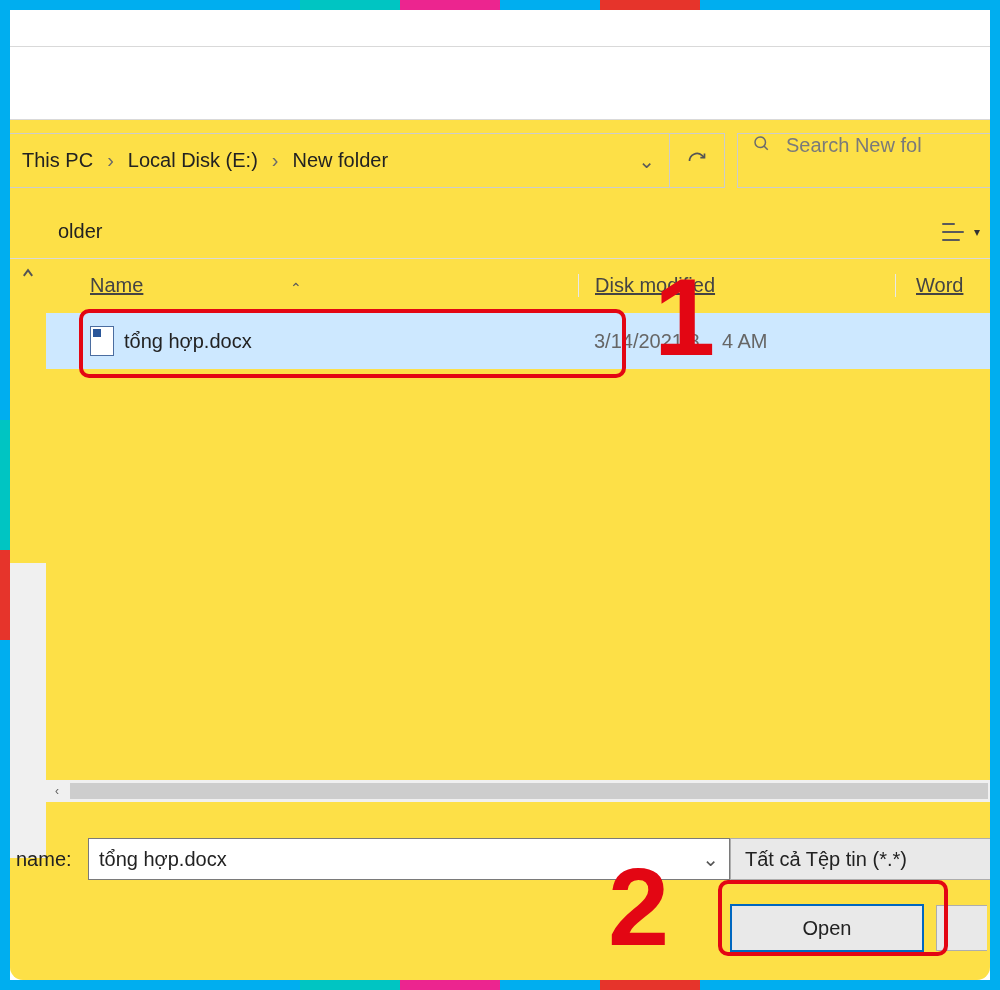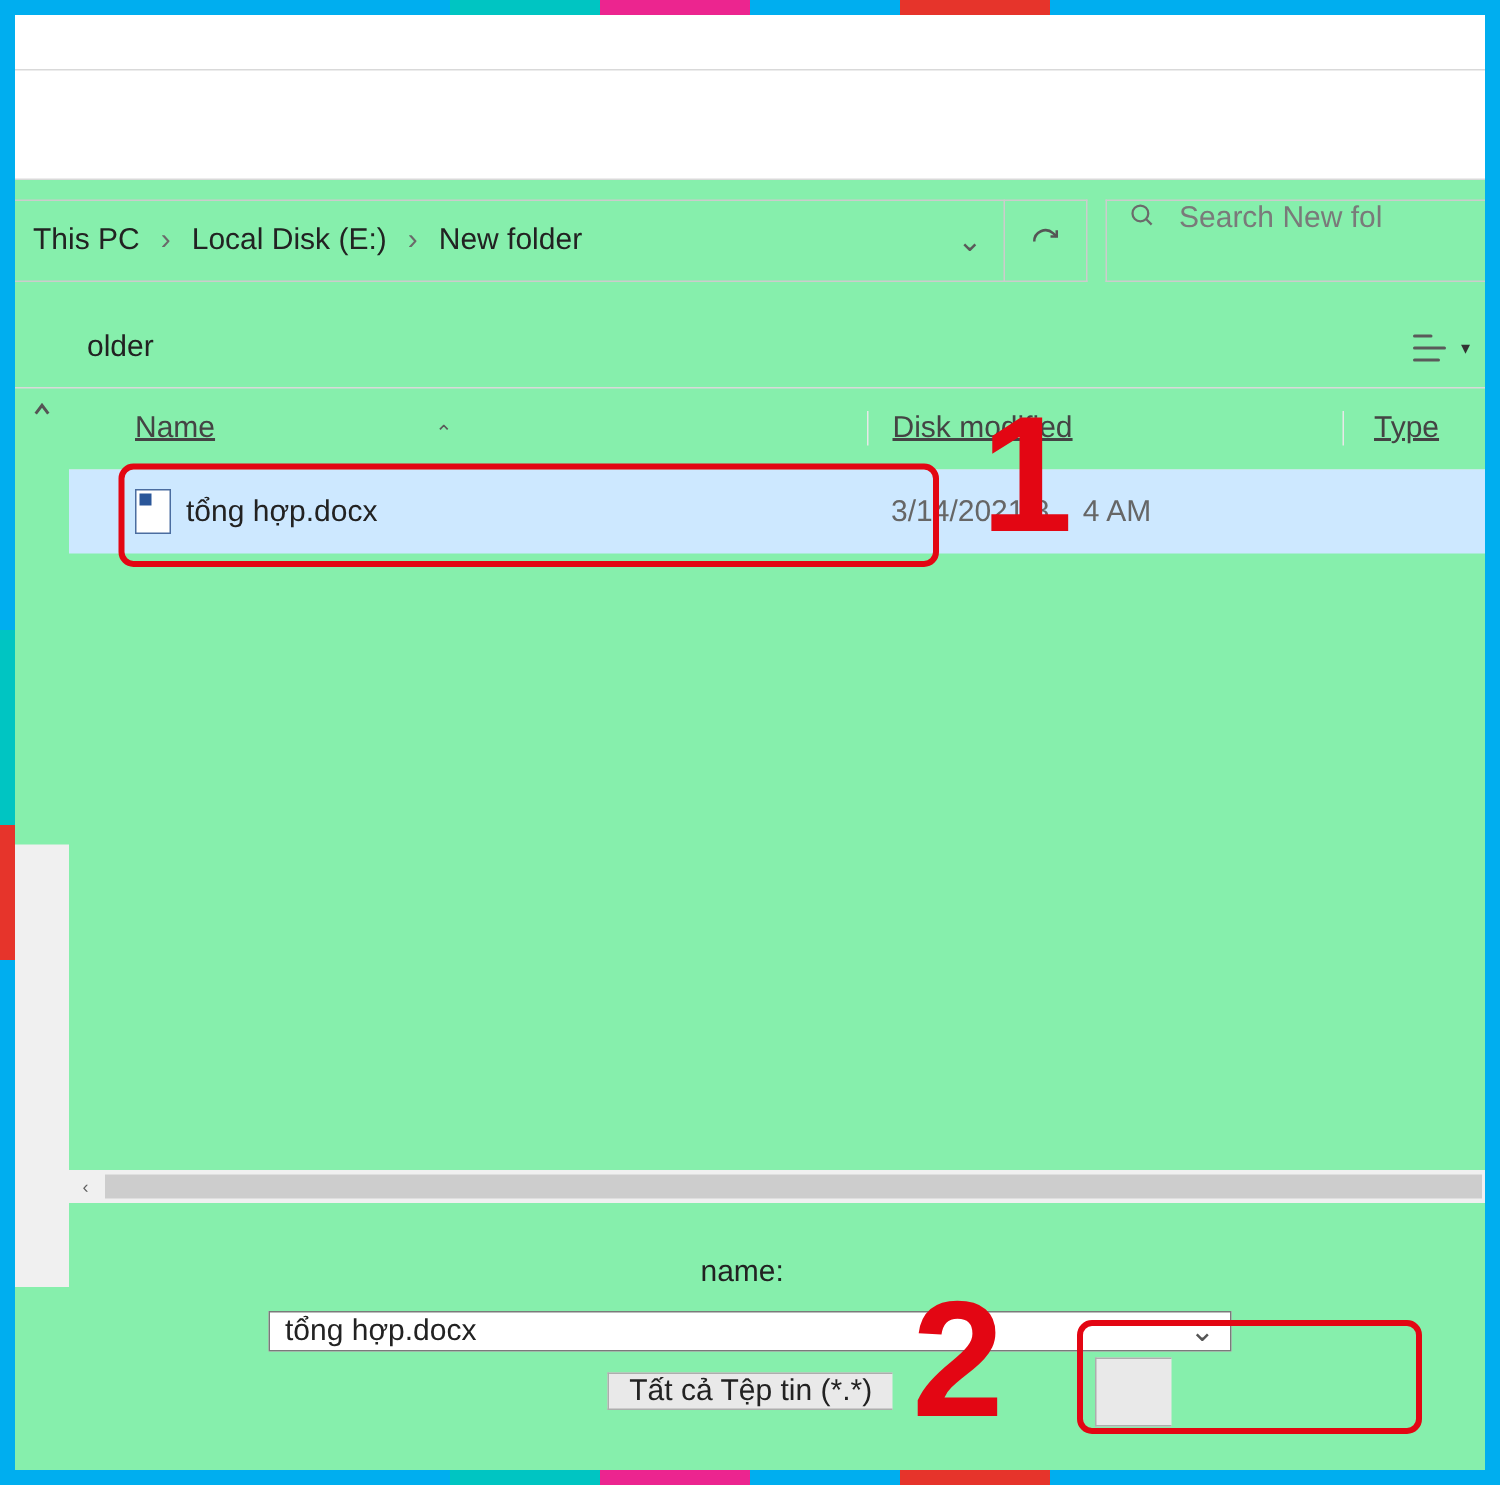--- a/index.html
+++ b/index.html
@@ -13,21 +13,21 @@
 .accent-top.d{left:600px;width:100px;background:#e6342b;}
 .accent-left{position:absolute;left:0;width:10px;}
 .accent-left.a{top:420px;height:130px;background:#00c5c2;}
 .accent-left.b{top:550px;height:90px;background:#e6342b;}
 .accent-bot{position:absolute;bottom:0;height:10px;}
 .accent-bot.a{left:300px;width:100px;background:#00c5c2;}
 .accent-bot.b{left:400px;width:100px;background:#ec258f;}
 .accent-bot.c{left:500px;width:100px;background:#00aeef;}
 .accent-bot.d{left:600px;width:100px;background:#e6342b;}
 
-.inner{position:absolute;left:10px;top:10px;right:10px;bottom:10px;background:#86efac;}
+.inner{position:absolute;left:10px;top:10px;right:10px;bottom:10px;background:#fde047;border-radius:13px;}
 
 .topbar{position:absolute;left:0;right:0;top:0;height:110px;background:#fff;}
 .topbar .hr1{position:absolute;left:0;right:0;top:36px;border-top:1px solid #d9d9d9;}
 .topbar .hr2{position:absolute;left:0;right:0;bottom:0;border-top:1px solid #d9d9d9;}
 
 .addrwrap{position:absolute;left:0;top:123px;right:0;height:55px;display:flex;align-items:center;}
 .breadcrumbs{position:relative;left:0;width:660px;height:55px;border:1px solid #cccccc;border-left:none;display:flex;align-items:center;padding-left:12px;font-size:20px;gap:14px;box-sizing:border-box;}
 .bc-label{cursor:default;}
 .bc-sep{color:#6a6a6a;}
 .bc-caret{margin-left:auto;margin-right:14px;color:#5a5a5a;}
@@ -66,21 +66,21 @@
 
 .marker{position:absolute;font-family:Tahoma,sans-serif;font-weight:900;color:#e30613;pointer-events:none;}
 
 .hscroll{position:absolute;left:36px;right:0;top:770px;height:22px;background:#f0f0f0;display:flex;align-items:center;}
 .hscroll .ar{width:22px;height:22px;display:flex;align-items:center;justify-content:center;color:#606060;font-size:12px;}
 .hscroll .thumb{height:16px;background:#cdcdcd;flex:1;margin:0 2px;}
 
 .gray-bottom-side{position:absolute;left:0;top:553px;width:36px;height:295px;background:#f0f0f0;}
 
 .bottombar{position:absolute;left:0;right:0;top:805px;height:165px;}
-.fnrow{position:absolute;left:0;right:0;top:22px;height:44px;display:flex;align-items:center;gap:14px;flex-direction:column;}
+.fnrow{position:absolute;left:0;right:0;top:22px;height:44px;display:flex;align-items:center;}
 .fnlabel{font-size:20px;color:#222;width:72px;padding-left:6px;text-align:left;}
 .fninput{width:620px;height:40px;border:1px solid #7a7a7a;display:flex;align-items:center;padding:0 10px;font-size:20px;position:relative;background:#fff;}
 .fn-caret{margin-left:auto;color:#555;}
 .filter{flex:1;height:40px;border:1px solid #adadad;border-right:none;background:#e9e9e9;display:flex;align-items:center;padding:0 14px;font-size:20px;}
 .btnrow{position:absolute;left:0;right:0;top:78px;height:70px;display:flex;align-items:center;gap:12px;padding-left:720px;}
 .openbtn{width:190px;height:44px;background:#e9e9e9;border:2px solid #0067c0;font-size:20px;display:flex;align-items:center;justify-content:center;}
 .btn2{width:50px;height:44px;background:#e9e9e9;border:1px solid #adadad;border-right:none;}
 
 svg{display:block}
 </style>
@@ -145,21 +145,21 @@
 
   <div class="navcol">
     <svg viewBox="0 0 10 10">
         <path d="M2 7 L5 3 L8 7" fill="none" stroke="#555" stroke-width="1.4"></path>
       </svg>
   </div>
 
   <div class="listhead">
     <div class="col-name"><span>Name</span><span class="sortcaret">⌃</span></div>
     <div class="col-date">Disk modified</div>
-    <div class="col-type">Type</div>
+    <div class="col-type">Word</div>
   </div>
 
   <div class="filerow">
     <div class="cell c-name">
       <span class="docicon"></span>
       <span>tổng hợp.docx</span>
     </div>
     <div class="cell c-date"><span>3/14/2021 8</span>&nbsp;&nbsp;&nbsp;&nbsp;<span>4 AM</span></div>
   </div>
 
@@ -175,20 +175,23 @@
       <div class="fnlabel">name:</div>
       <div class="fninput">
         <span>tổng hợp.docx</span>
         <span class="fn-caret">⌄</span>
       </div>
       <div class="filter">
         <span>Tất cả Tệp tin (*.*)</span>
       </div>
     </div>
     <div class="btnrow">
+      <div class="openbtn">
+          <span>Open</span>
+        </div>
       <div class="btn2"></div>
     </div>
   </div>
 
   <div class="redbox1" style="left:69px;top:299px;width:539px;height:61px"></div>
   <div class="marker" style="left:644px;top:243px;font-size:110px">1</div>
   <div class="redbox1" style="left:708px;top:870px;width:222px;height:68px"></div>
   <div class="marker" style="left:598px;top:833px;font-size:110px">2</div>
 
 </div>

